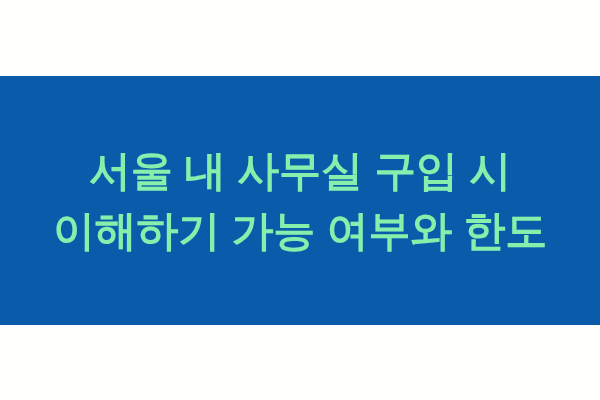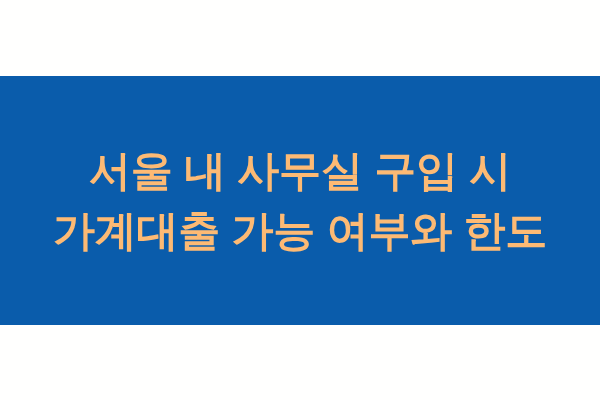--- a/index.html
+++ b/index.html
@@ -63,20 +63,20 @@
     white-space: nowrap;
   }
 </style>
 </head>
 <body>
 
 <div id="canvas" style="background: rgb(255, 255, 254);">
 
   <section id="title-banner" style="background: rgb(10, 92, 171);">
 
-    <h1 id="banner-heading" style="color: #fdba74;">
+    <h1 id="banner-heading" style="color: #86efac;">
       <span class="heading-line">서울 내 사무실 구입 시</span>
-      <span class="heading-line">가계대출 가능 여부와 한도</span>
+      <span class="heading-line">이해하기 가능 여부와 한도</span>
     </h1>
 
   </section>
 
 </div>
 
 </body></html>

